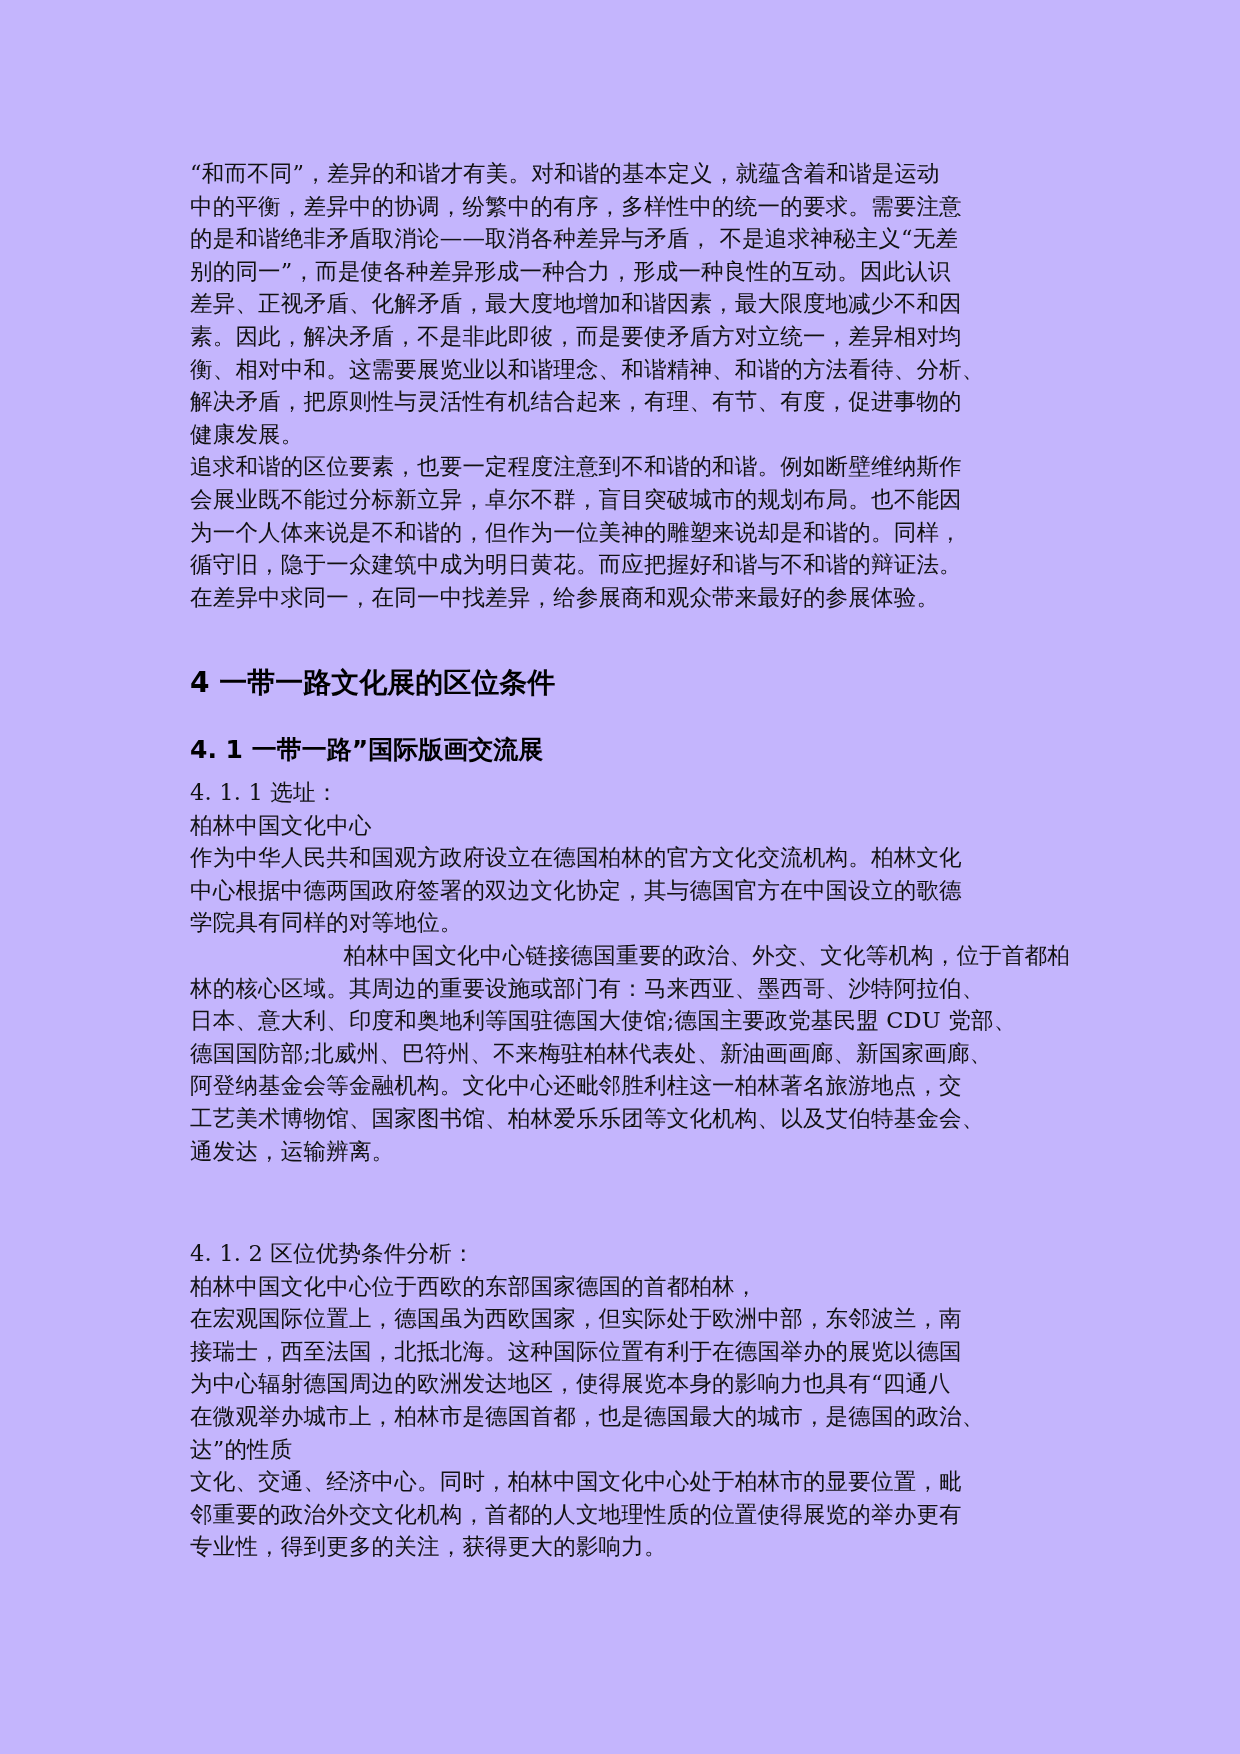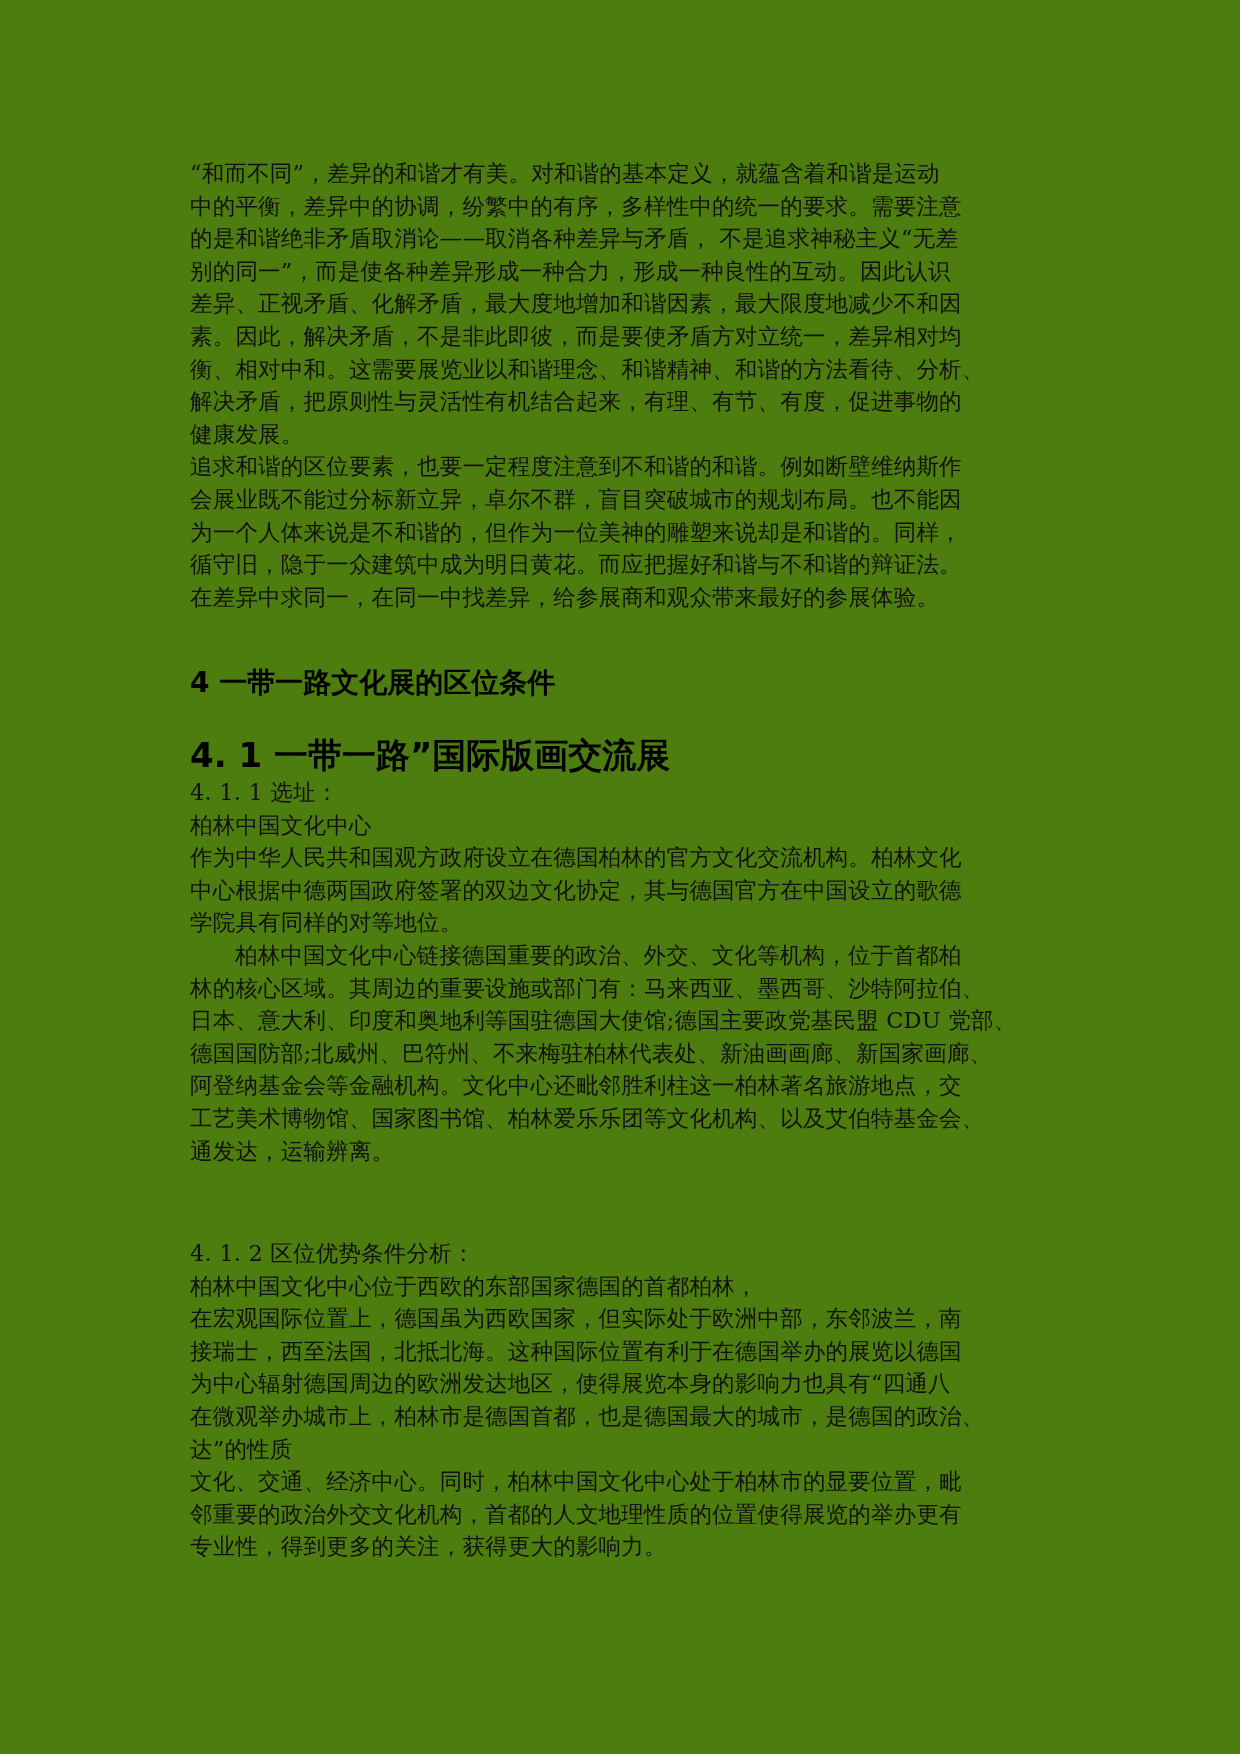--- a/index.html
+++ b/index.html
@@ -1,41 +1,41 @@
 <!DOCTYPE html>
 <html><head>
 <meta charset="utf-8">
 <style>
   html, body { margin: 0; padding: 0; background: #ffffff; }
   body { width: 1240px; height: 1754px; position: relative; overflow: hidden; }
-  .page { position: absolute; left: 0; top: 0; width: 1240px; height: 1754px; background: #4d7c0f; }
+  .page { position: absolute; left: 0; top: 0; width: 1240px; height: 1754px; background: #c4b5fd; }
   .line {
     font-family: "DejaVu Serif", "Liberation Serif", serif;
     font-size: 22.5px;
     line-height: 32.6px;
     height: 32.6px;
     color: #111111;
     white-space: nowrap;
     letter-spacing: 0.2px;
   }
-  .indent { padding-left: 45px; }
+  .indent { padding-left: 45px; text-align: right; }
   .h1 {
     font-family: "DejaVu Sans", "Liberation Sans", sans-serif;
     font-weight: bold;
     font-size: 28px;
     color: #000000;
     white-space: nowrap;
     position: absolute;
     left: 190px;
     top: 664px;
   }
   .h2 {
     font-family: "DejaVu Sans", "Liberation Sans", sans-serif;
     font-weight: bold;
-    font-size: 34px;
+    font-size: 25px;
     color: #000000;
     white-space: nowrap;
     position: absolute;
     left: 190px;
     top: 733px;
   }
   .block { position: absolute; left: 190px; width: 880px; }
 </style>
 </head>
 <body>

